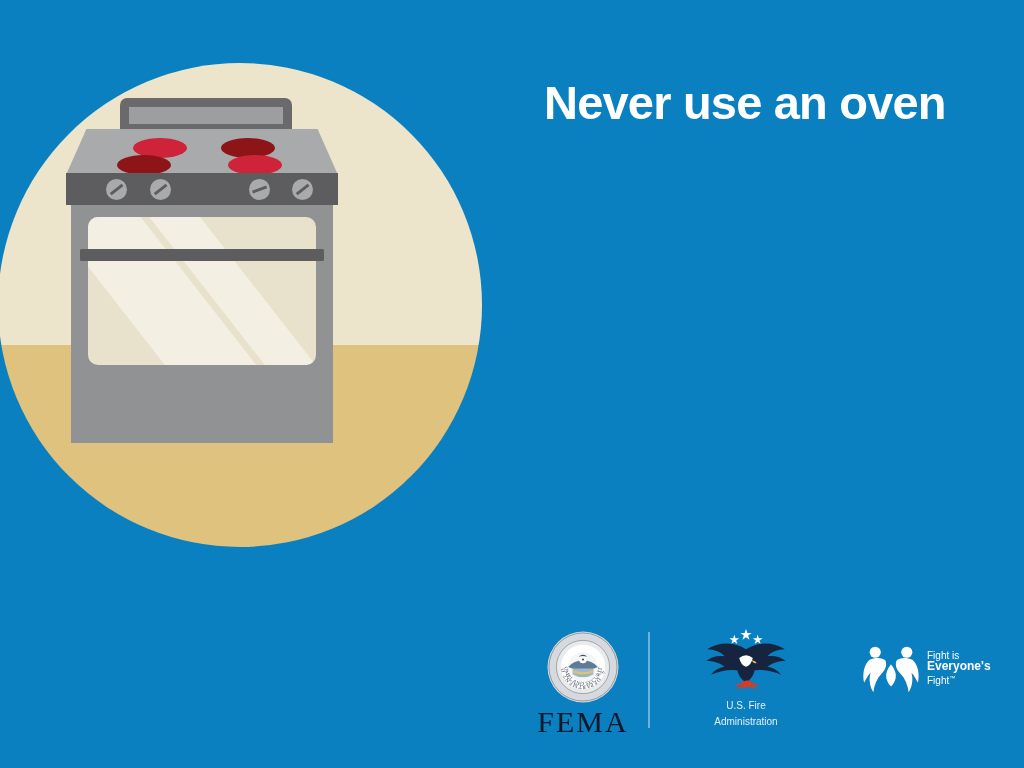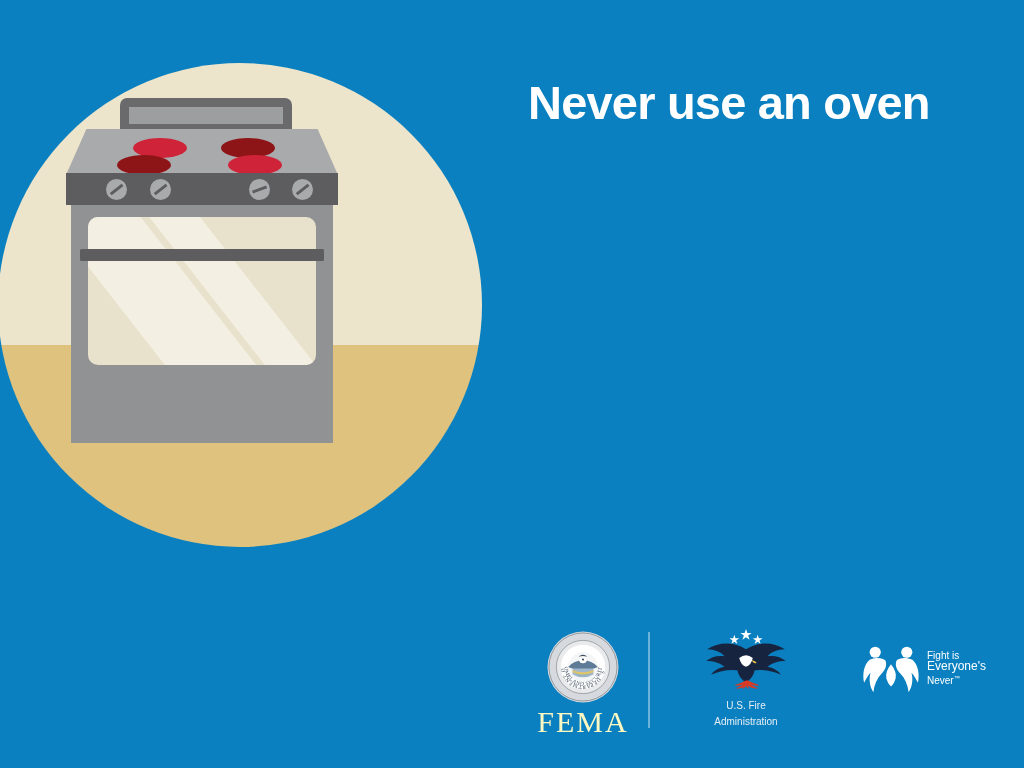--- a/index.html
+++ b/index.html
@@ -142,21 +142,21 @@
     position: absolute;
     left: 80px; top: 189px;
     width: 244px; height: 12px;
     background: #5d5d60;
     border-radius: 1.5px;
   }
 
   
   #headline {
     position: absolute;
-    left: 528px;
+    left: 544px;
     top: 74px;
     width: 460px;
     color: #ffffff;
     font-size: 47px;
     font-weight: bold;
     line-height: 58px;
     letter-spacing: -0.8px;
   }
   #headline .hl-line { display: block; white-space: nowrap; }
 
@@ -176,21 +176,21 @@
     width: 110px;
     text-align: center;
   }
   .dhs-seal {
     position: relative;
     width: 74px; height: 74px;
     margin: 0 auto;
   }
   .fema-word {
     margin-top: 3px;
-    color: #fef9c3;
+    color: #0f172a;
     font-family: "Liberation Serif", serif;
     font-size: 30px;
     letter-spacing: 2px;
     line-height: 1;
   }
 
   .footer-divider {
     position: absolute;
     left: 138px; top: 12px;
     width: 2px; height: 96px;
@@ -222,21 +222,21 @@
     align-items: center;
     gap: 7px;
   }
   .fief-mark { width: 58px; height: 52px; display: block; flex: 0 0 auto; }
   .fief-words {
     color: #ffffff;
     font-size: 10px;
     line-height: 11.5px;
   }
   .fief-words .l1 { font-weight: normal; }
-  .fief-words .l2 { font-weight: normal; font-size: 12px; }
+  .fief-words .l2 { font-weight: bold; font-size: 12px; }
   .fief-words .l3 { font-weight: normal; }
   .fief-words .tm { font-size: 6px; vertical-align: super; }
 </style>
 </head>
 <body>
 
 <div id="poster">
 
   <div id="illustration">
     <div class="circle-clip">
@@ -353,18 +353,18 @@
         <path d="M8 19 C2 24 0 34 2 44 C4 40 6 36 9 33 C7 40 8 48 12 54 C13 46 16 39 21 34 C25 30 27 25 25 20 C22 17 15 16 8 19 Z" fill="#ffffff"></path>
 
         <circle cx="48" cy="11" r="6" fill="#ffffff"></circle>
         <path d="M54 19 C60 24 62 34 60 44 C58 40 56 36 53 33 C55 40 54 48 50 54 C49 46 46 39 41 34 C37 30 35 25 37 20 C40 17 47 16 54 19 Z" fill="#ffffff"></path>
 
         <path d="M31 24 C27 29 25 34 26 39 C27 43 29 46 31 48 C33 46 35 43 36 39 C37 34 35 29 31 24 Z" fill="#ffffff"></path>
       </svg>
       <div class="fief-words">
         <div class="l1">Fight is</div>
         <div class="l2">Everyone's</div>
-        <div class="l3"><span>Never</span><span class="tm">™</span></div>
+        <div class="l3"><span>Fight</span><span class="tm">™</span></div>
       </div>
     </div>
 
   </div>
 </div>
 
 </body></html>

